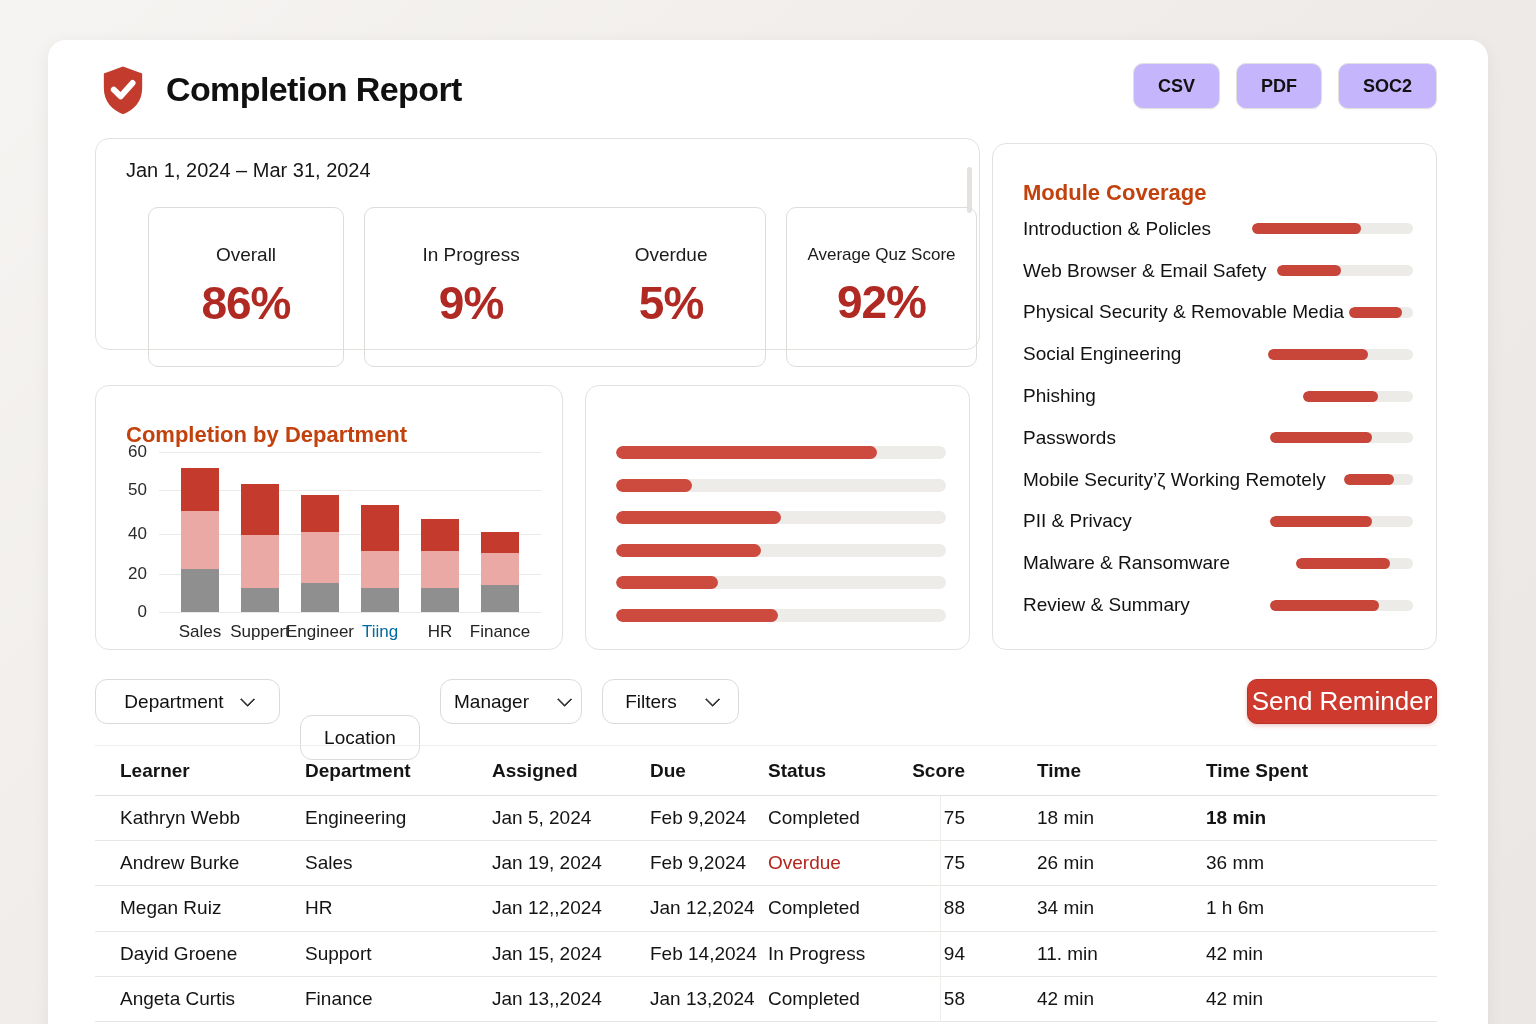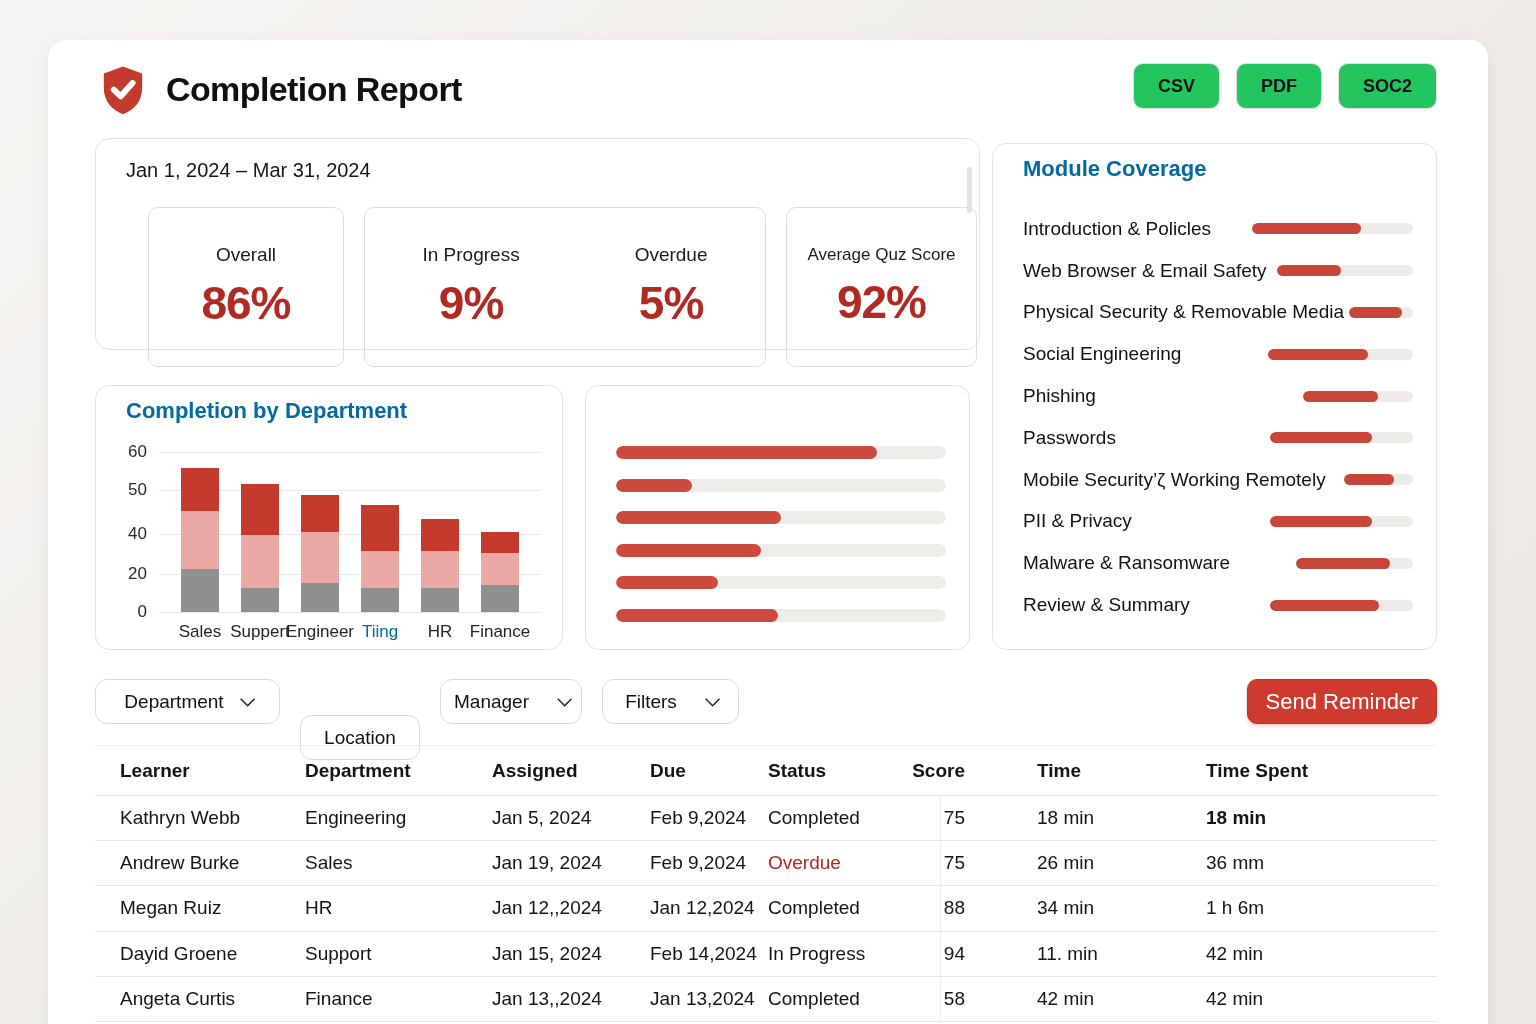--- a/index.html
+++ b/index.html
@@ -8,21 +8,21 @@
   body { background:linear-gradient(135deg,#f6f4f2 0%,#edeae7 60%,#eae7e4 100%); position:relative; }
 
   .sheet { position:absolute; left:48px; top:40px; width:1440px; height:1010px;
     background:#fff; border-radius:18px; box-shadow:0 4px 18px rgba(0,0,0,.06); }
 
   
   .hdr-icon { position:absolute; left:52px; top:24px; width:46px; height:52px; }
   .page-title { position:absolute; left:118px; top:30px; font-size:34px; font-weight:700;
     letter-spacing:-.6px; color:#101010; }
   .export-row { position:absolute; right:51px; top:23px; display:flex; gap:16px; }
-  .export-btn { height:46px; padding:0 24px; min-width:85px; background:#22c55e; border:1px solid #e3e1de;
+  .export-btn { height:46px; padding:0 24px; min-width:85px; background:#c4b5fd; border:1px solid #e3e1de;
     border-radius:10px; font-size:18px; font-weight:600; color:#111; display:flex; align-items:center;
     justify-content:center; box-shadow:0 1px 2px rgba(0,0,0,.03); cursor:pointer; }
 
   
   .panel { position:absolute; background:#fff; border:1px solid #e4e2df; border-radius:14px; }
   .stats-panel { left:47px; top:98px; width:885px; height:212px; }
   .module-panel { left:944px; top:103px; width:445px; height:507px; }
   .dept-card { left:47px; top:345px; width:468px; height:265px; }
   .overtime-card { left:537px; top:345px; width:385px; height:265px; }
 
@@ -34,21 +34,21 @@
   .stat-card { border:1px solid #dedcd9; border-radius:10px; display:flex; align-items:center;
     justify-content:space-around; }
   .stat-card.single { width:196px; }
   .stat-card.double { width:402px; }
   .stat-card.quiz { width:191px; }
   .stat-block { text-align:center; }
   .stat-label { font-size:19px; color:#1b1b1b; margin-bottom:10px; }
   .stat-card.quiz .stat-label { font-size:17px; }
   .stat-value { font-size:46px; font-weight:700; color:#b02a23; letter-spacing:-1px; }
 
-  .panel-title { position:absolute; left:30px; top:12px; font-size:22px; font-weight:700; color:#0369a1; }
+  .panel-title { position:absolute; left:30px; top:36px; font-size:22px; font-weight:700; color:#c2410c; }
 
   
   .module-list { position:absolute; left:30px; right:23px; top:64px; }
   .module-row { height:41.8px; display:flex; align-items:center; }
   .module-label { font-size:19px; color:#121212; white-space:nowrap; }
   .module-track { margin-left:auto; height:11px; border-radius:6px; background:#ecebe8; overflow:hidden; }
   .module-fill { height:100%; border-radius:6px; background:#c8453a; }
 
   
   .plot { position:absolute; left:63px; top:66px; width:382px; height:160px; }
@@ -72,21 +72,21 @@
   .filter-btn { height:45px; border:1px solid #dcdad7; border-radius:12px; background:#fff;
     display:flex; align-items:center; justify-content:center; gap:16px; font-size:19px; color:#111;
     cursor:pointer; }
   .filter-btn:nth-child(1){ width:185px; }
   .filter-btn:nth-child(2){ width:120px;margin-top:36px; }
   .filter-btn:nth-child(3){ width:142px; gap:28px; }
   .filter-btn:nth-child(4){ width:137px; gap:28px; }
   .chev { width:11px; height:11px; border-right:2px solid #333; border-bottom:2px solid #333;
     transform:rotate(45deg) translateY(-3px); border-radius:1px; }
   .send-btn { position:absolute; right:51px; top:639px; width:190px; height:45px; background:#ce3a2e;
-    border:1px solid #b93327; border-radius:10px; color:#fff; font-size:22px; display:flex;
+    border:1px solid #b93327; border-radius:10px; color:#fff; font-size:26px; display:flex;
     align-items:center; justify-content:center; box-shadow:0 2px 4px rgba(185,45,35,.25); cursor:pointer; }
 
   
   .table { position:absolute; left:47px; top:705px; width:1342px; border-top:1px solid #f0eeec; }
   .tr { display:grid; grid-template-columns:210px 187px 158px 118px 122px 75px 241px 1fr;
     align-items:center; border-bottom:1px solid #e8e6e3; }
   .tr.head { height:50px; border-bottom:1px solid #e3e1de; }
   .tr.body-row { height:45.2px; }
   .td, .th { font-size:19px; color:#141414; padding-left:0; }
   .th { font-weight:600; }

